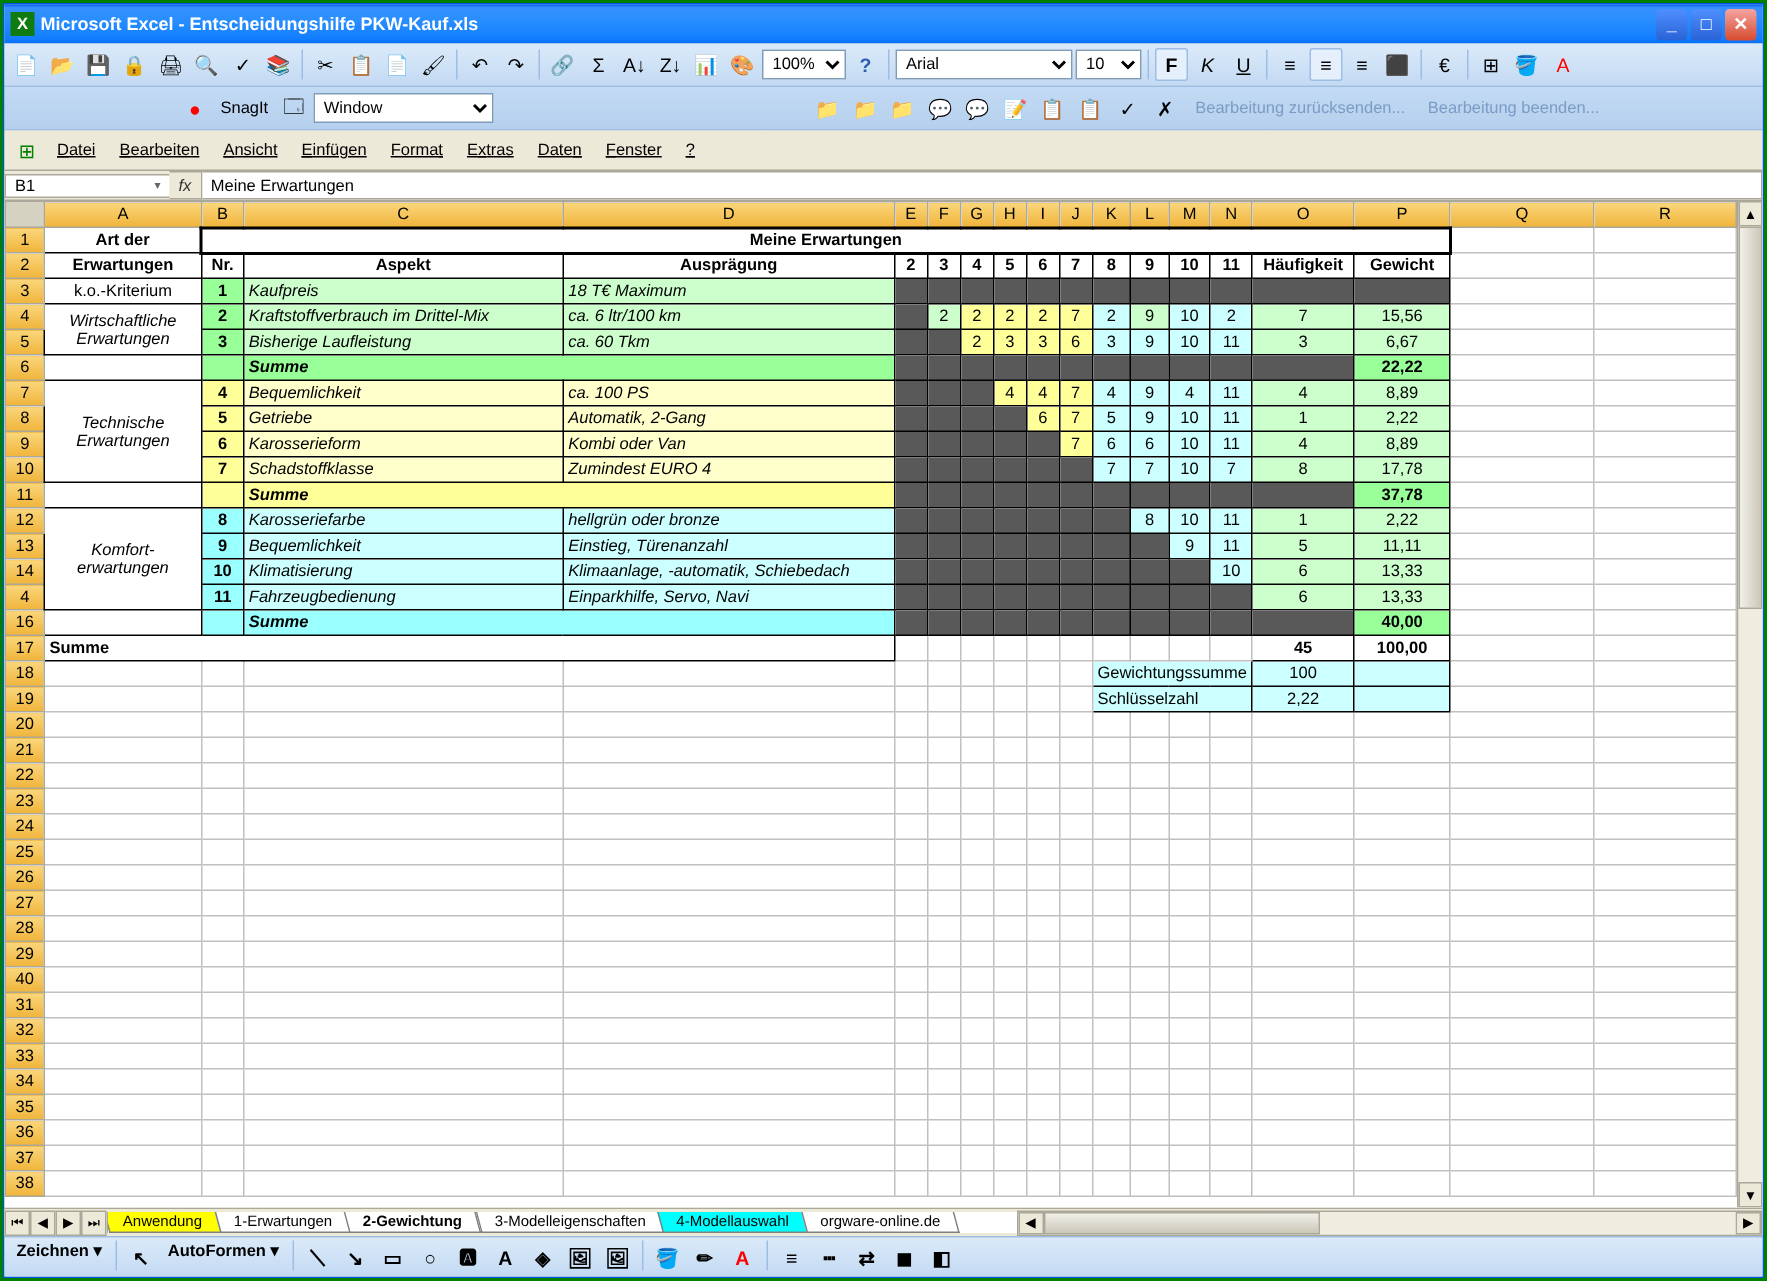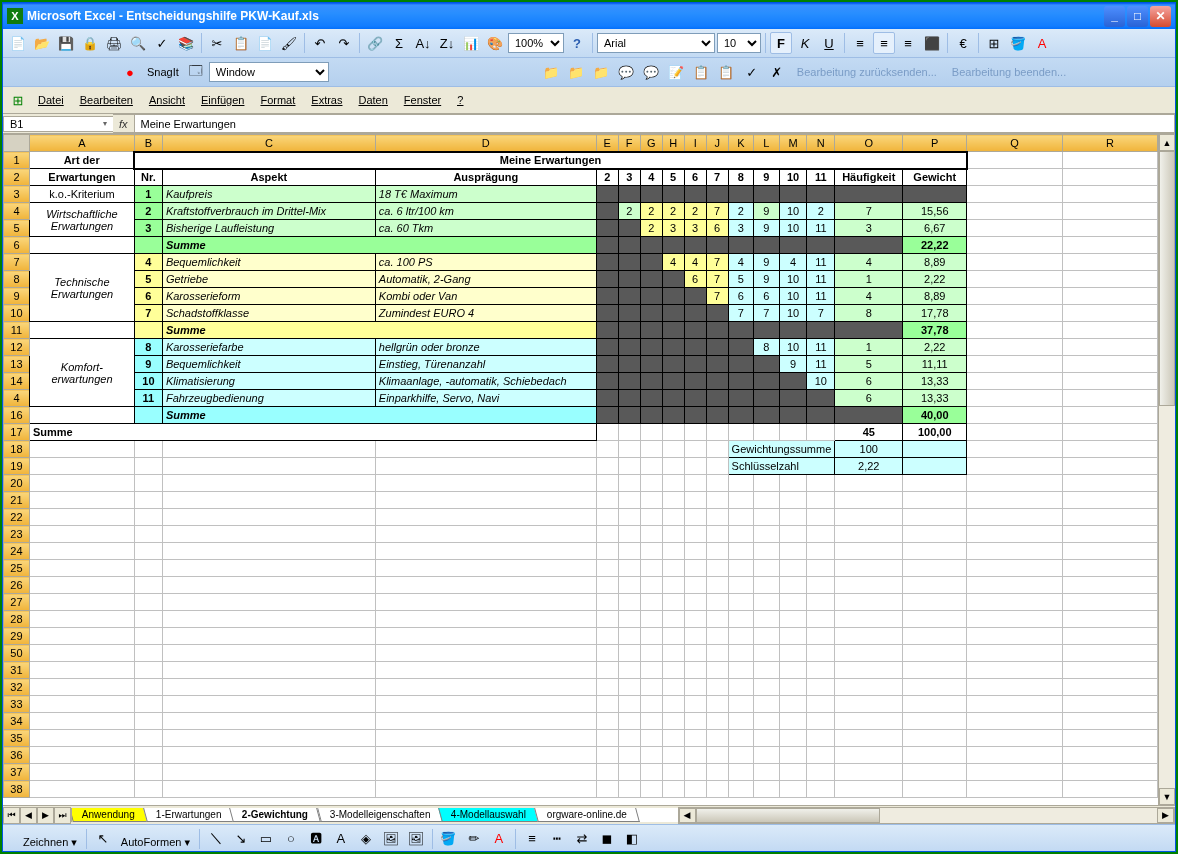--- a/index.html
+++ b/index.html
@@ -64,21 +64,21 @@
 .tab.cyn { background: #00ffff; }
 .hscroll { flex: 0.45; height: 17px; background: #ece9d8; border: 1px solid #aca899; position: relative; display:flex;}
 .hscroll .arrow{width:17px; background:#ece9d8; border:1px solid #aca899; display:flex;align-items:center;justify-content:center;font-size:9px;cursor:pointer;}
 .hscroll .track{flex:1; background:#efece0; position:relative;}
 .hscroll .thumb{position:absolute; left:0; top:0; bottom:0; width:40%; background:linear-gradient(#f0f0ea,#cbc7b8); border:1px solid #aca899;}
 
 .statusbar { height: 20px; background: #ece9d8; border-top: 1px solid #aca899; display: flex; align-items: center; padding: 0 6px; font-size: 11px; }
 .statusbar .cell { padding:0 6px; border:1px solid #aca899; margin-left:2px;}
 .statusbar .spacer{flex:1;}
 
-.draw-toolbar { background: linear-gradient(#dbeaf9,#c3daf3); border-top: 1px solid #9ebde5; padding: 2px 16px; display: flex; align-items: flex-end; gap: 3px; }
+.draw-toolbar { background: linear-gradient(#dbeaf9,#c3daf3); border-top: 1px solid #9ebde5; padding: 2px 4px; display: flex; align-items: flex-start; gap: 3px; font-weight: bold; }
 
 .vscroll { width: 17px; background: #ece9d8; border-left: 1px solid #aca899; display:flex; flex-direction:column;}
 .vscroll .arrow{height:17px; border:1px solid #aca899; display:flex;align-items:center;justify-content:center;font-size:9px;cursor:pointer;}
 .vscroll .track{flex:1; background:#efece0; position:relative;}
 .vscroll .thumb{position:absolute; top:0; left:0; right:0; height:40%; background:linear-gradient(90deg,#f0f0ea,#cbc7b8); border:1px solid #aca899;}
 
 .review-bar { display:flex; align-items:center; gap:3px; margin-left:30px;}
 .review-btn{padding:1px 6px; color:#7a9cc6; font-size:11px; cursor:pointer;}
 </style>
 </head>
@@ -813,21 +813,21 @@
               <td class=""></td>
               <td class=""></td>
               <td class=""></td>
               <td class=""></td>
               <td class=""></td>
               <td class=""></td>
               <td class=""></td>
               <td class=""></td>
             </tr>
             <tr>
-              <th>50</th>
+              <th>40</th>
               <td class=""></td>
               <td class=""></td>
               <td class=""></td>
               <td class=""></td>
               <td class=""></td>
               <td class=""></td>
               <td class=""></td>
               <td class=""></td>
               <td class=""></td>
               <td class=""></td>

